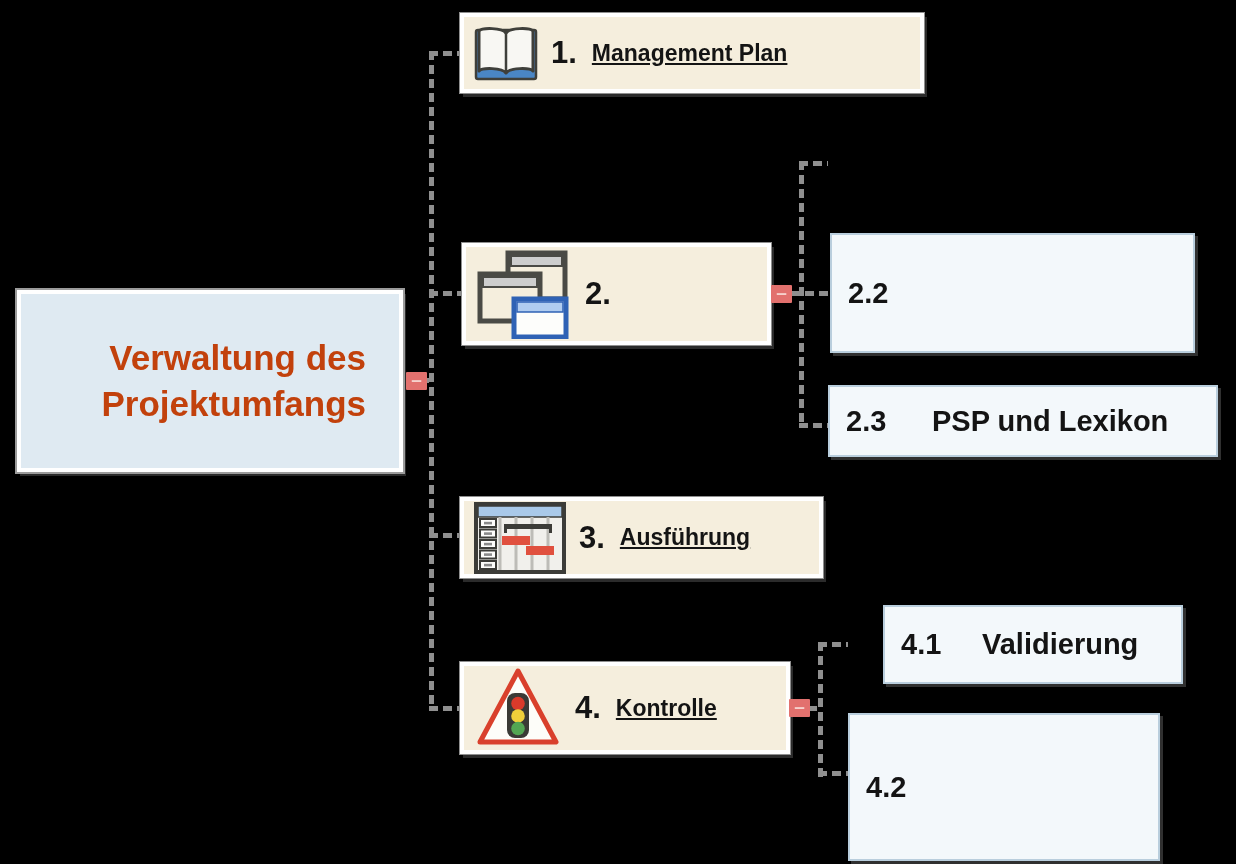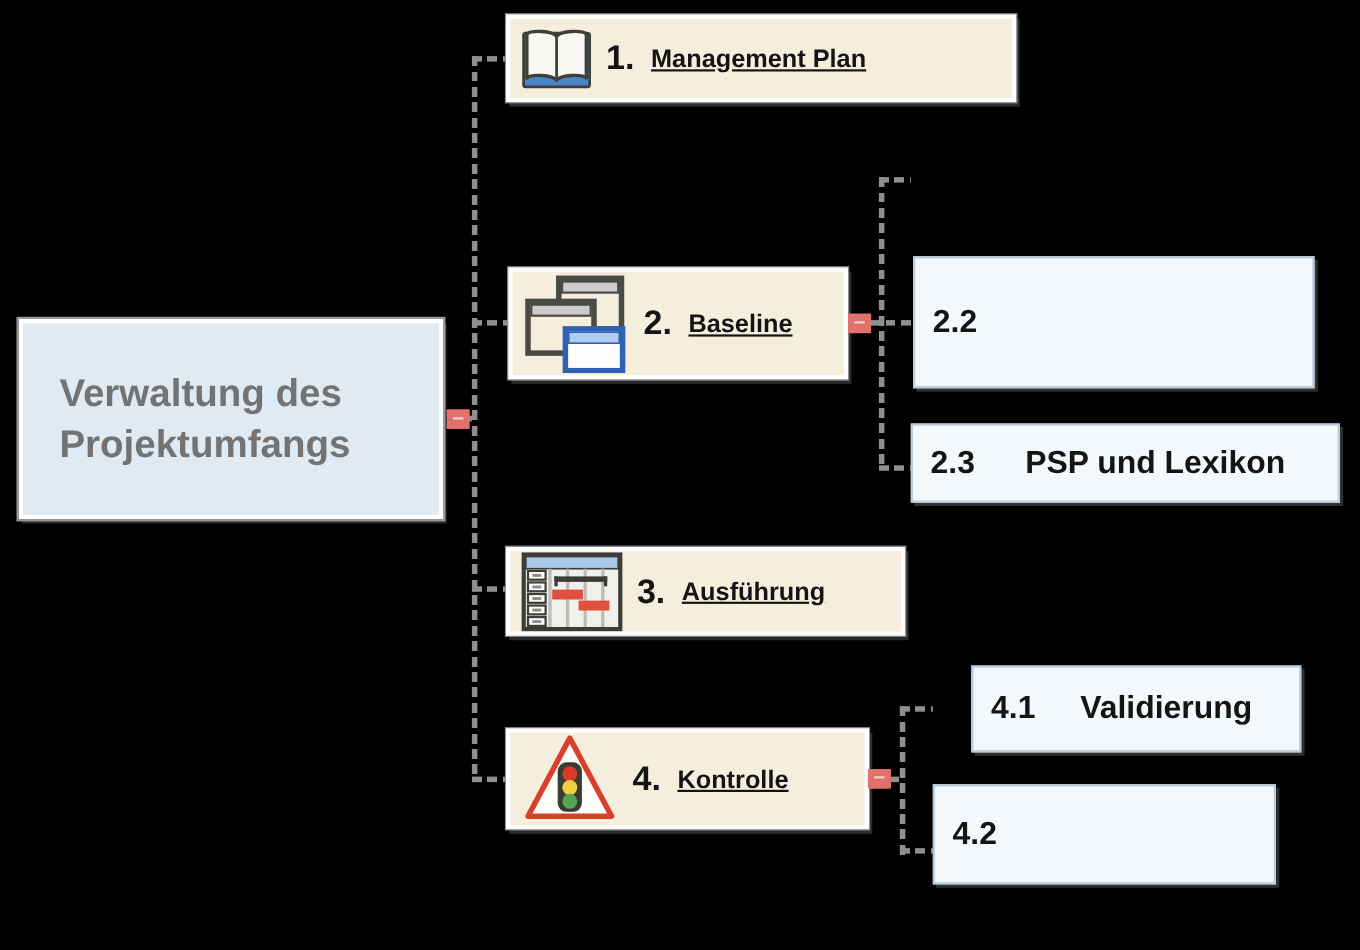--- a/index.html
+++ b/index.html
@@ -14,22 +14,22 @@
     background:repeating-linear-gradient(180deg,#8f8f8f 0 9px,transparent 9px 14px);}
   
   .collapse-btn{position:absolute;width:21px;height:18px;background:#e2716e;
     display:flex;align-items:center;justify-content:center;border-radius:1px;
     color:#f6d2cd;font-weight:700;font-size:19px;line-height:0;cursor:pointer;}
   .collapse-btn span{margin-top:-3px;}
   
   .node{position:absolute;display:flex;align-items:center;box-sizing:border-box;}
   .root-node{background:#dfeaf2;border:4px solid #ffffff;outline:2px solid #9b9b9b;
     box-shadow:3px 4px 0 rgba(95,95,95,.45);justify-content:center;}
-  .root-node .root-label{width:312px;text-align:left;font-size:35px;font-weight:700;
-    line-height:1.32;color:#737373;}
+  .root-node .root-label{width:312px;text-align:right;font-size:35px;font-weight:700;
+    line-height:1.32;color:#c2410c;}
   .l1{background:#f5eedd;border:4px solid #ffffff;outline:1px solid #8f8f8f;
     box-shadow:3px 4px 0 rgba(95,95,95,.45);padding-left:10px;white-space:nowrap;}
   .l1 .icon{flex:none;display:flex;align-items:center;margin-right:13px;}
   .l1 .num{font-size:31px;font-weight:700;margin-right:15px;}
   .l1 .lbl{font-size:23px;font-weight:700;text-decoration:underline;}
   .l2{background:#f3f8fb;border:2px solid #b9cedd;
     box-shadow:3px 3px 0 rgba(120,120,120,.4);padding:0 16px;justify-content:flex-start;}
   .l2-inner{display:flex;align-items:flex-start;width:100%;}
   .l2 .num{flex:none;font-size:29px;font-weight:700;margin-right:14px;line-height:1.4;}
   .l2 .lbl{flex:1;text-align:center;font-size:29px;font-weight:700;line-height:1.4;}
@@ -80,21 +80,20 @@
       <svg width="96" height="90" viewBox="0 0 96 90">
         <rect x="32" y="4" width="57" height="46" fill="none" stroke="#4a4a45" stroke-width="5"></rect>
         <rect x="35" y="7" width="51" height="10" fill="#cdcdcd" stroke="#4a4a45" stroke-width="2"></rect>
         <rect x="4" y="25" width="60" height="47" fill="#f5eedd" stroke="#4a4a45" stroke-width="5"></rect>
         <rect x="7" y="28" width="54" height="10" fill="#cdcdcd" stroke="#4a4a45" stroke-width="2"></rect>
         <rect x="38" y="50" width="52" height="38" fill="#fdfdfb" stroke="#2f62b5" stroke-width="5"></rect>
         <rect x="41" y="53" width="46" height="10" fill="#b0ccf0" stroke="#2f62b5" stroke-width="1.5"></rect>
       </svg>
     </span>
     <span class="num">2.</span>
-    <span class="lbl">Baseline</span>
   </div>
   <div class="collapse-btn" style="left:771px;top:285px;">
     <span>–</span>
   </div>
 
   <div class="node l1" style="left:460px;top:497px;width:363px;height:81px;">
     <span class="icon">
       <svg width="92" height="72" viewBox="0 0 92 72">
         <rect x="2" y="2" width="88" height="68" fill="#f1f0ec" stroke="#3c3c38" stroke-width="4"></rect>
         <rect x="4" y="4" width="84" height="11" fill="#a9c9e9" stroke="#3c3c38" stroke-width="1.5"></rect>
@@ -155,19 +154,19 @@
       <span class="lbl">PSP und Lexikon</span>
     </div>
   </div>
 
   <div class="node l2" style="left:847px;top:605px;width:300px;height:79px;margin-left:36px;">
     <div class="l2-inner">
       <span class="num">4.1</span>
       <span class="lbl">Validierung</span>
     </div>
   </div>
-  <div class="node l2" style="left:848px;top:713px;width:312px;height:91px;">
+  <div class="node l2" style="left:848px;top:713px;width:312px;height:148px;">
     <div class="l2-inner">
       <span class="num">4.2</span>
     </div>
   </div>
 
 </div>
 
 </body></html>

